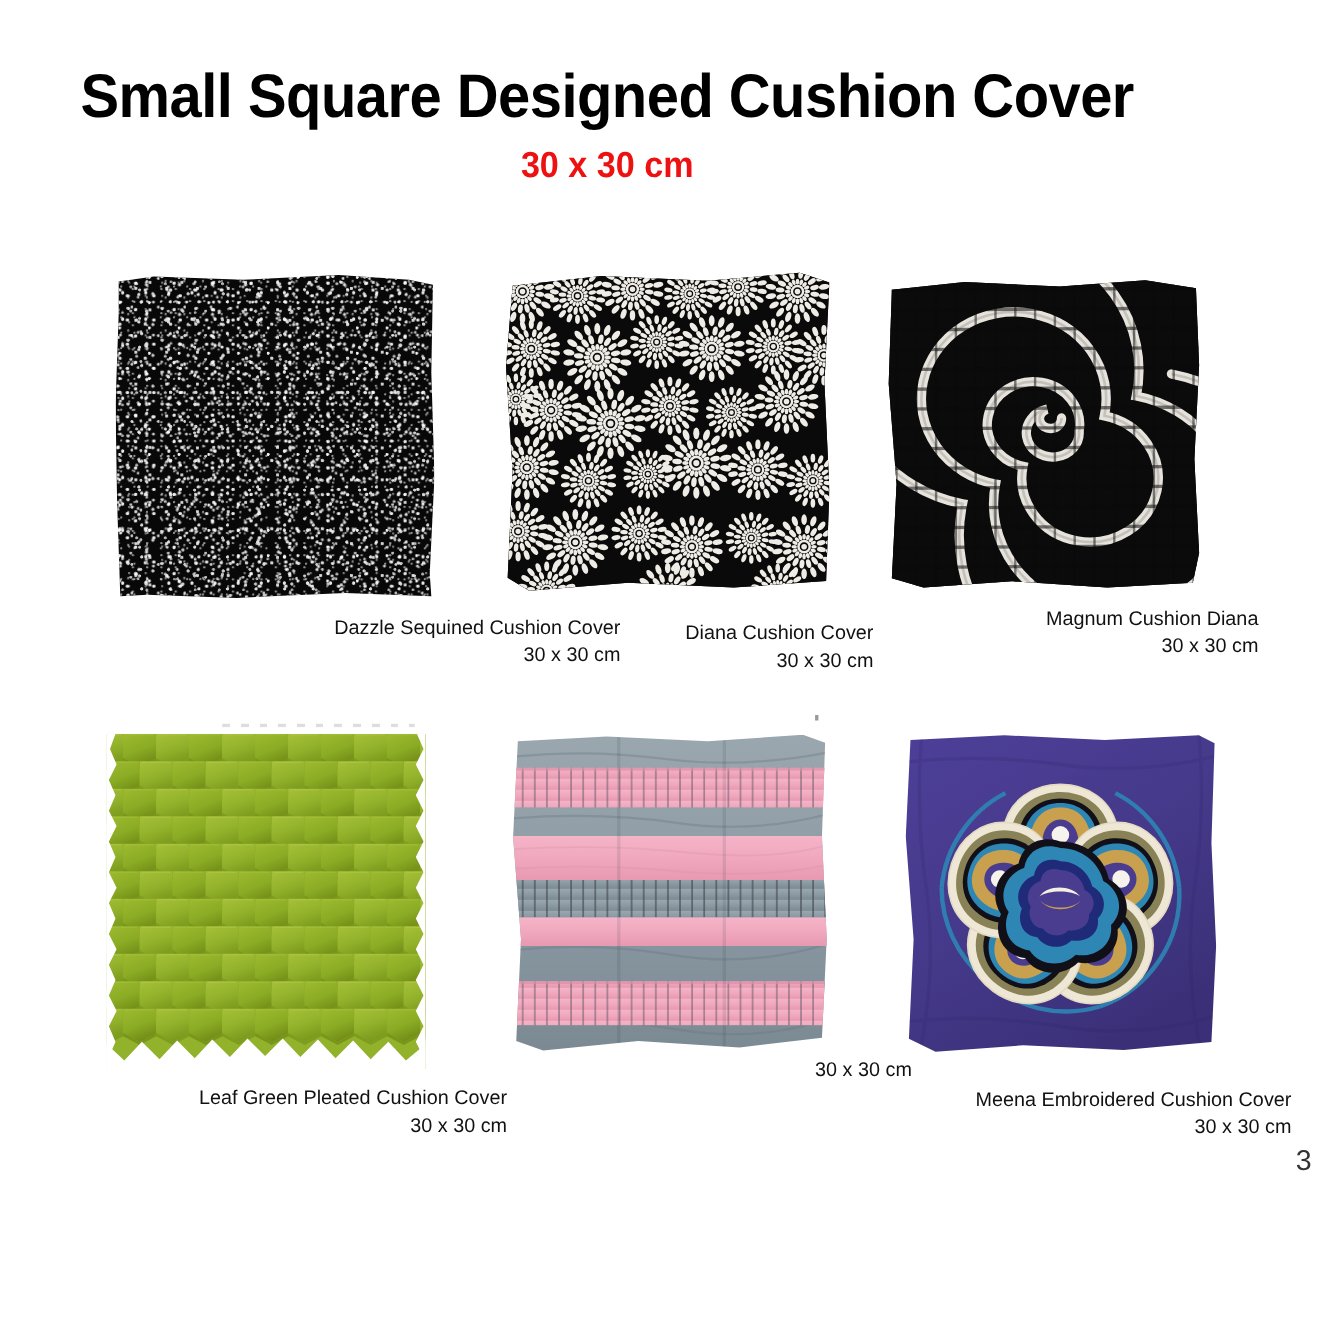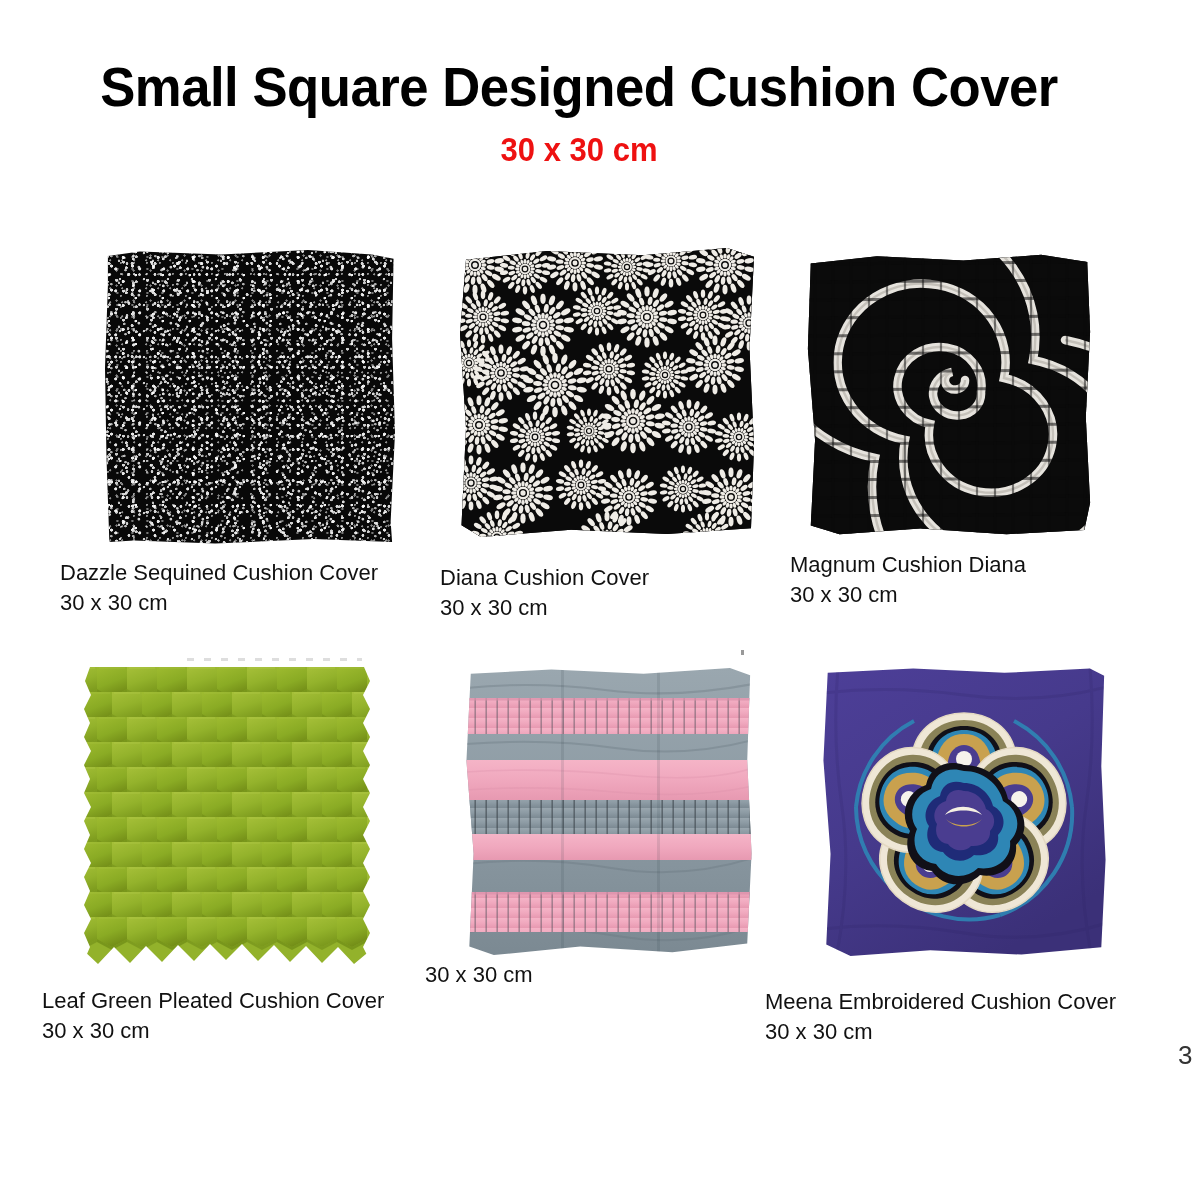--- a/index.html
+++ b/index.html
@@ -17,21 +17,20 @@
     -webkit-font-smoothing: antialiased;
   }
 
   
   .header {
     position: absolute;
     left: 0;
     top: 0;
     width: 1104px;
     text-align: center;
-    margin-left: 27px;
   }
   .page-title {
     margin: 0;
     padding-top: 58px;
     font-size: 56px;
     line-height: 1.02;
     font-weight: 700;
     letter-spacing: -0.5px;
     color: #000000;
     font-family: "Liberation Sans Narrow", "Liberation Sans", sans-serif;
@@ -50,25 +49,26 @@
   
   .product {
     position: absolute;
   }
   .thumb {
     position: absolute;
     overflow: hidden;
   }
   .caption {
     position: absolute;
-    text-align: left;
+    text-align: right;
     color: #111111;
-    font-size: 22px;
+    font-size: 18px;
     line-height: 1.37;
     white-space: nowrap;
+    margin-left: 14px;
   }
   .caption .size { display: block; }
 
   
   .sequin {
     background:
       radial-gradient(circle at 14% 9%, rgba(255,255,255,.95) 0 1.1px, transparent 1.6px),
       radial-gradient(circle at 37% 4%, rgba(235,235,235,.85) 0 1.3px, transparent 1.8px),
       radial-gradient(circle at 62% 12%, rgba(255,255,255,.8) 0 1px, transparent 1.5px),
       radial-gradient(circle at 86% 6%, rgba(220,220,220,.9) 0 1.2px, transparent 1.7px),
@@ -329,21 +329,21 @@
         <line x1="280" y1="0" x2="280" y2="285"></line>
       </g>
     </svg>
   </div>
   <div class="caption" style="left:0px; top:305px; width:340px;">
     <span>Magnum Cushion Diana</span>
     <span class="size">30 x 30 cm</span>
   </div>
 </div>
 
-<div class="product" style="left:42px; top:655px; width:390px; height:400px;text-decoration:underline;">
+<div class="product" style="left:57px; top:655px; width:390px; height:400px;text-decoration:underline;">
   <div class="artifact" style="left:145px; top:3px; width:175px; height:3px;
               background: repeating-linear-gradient(90deg, #d8d8d8 0 7px, transparent 7px 17px);
               opacity:.85;"></div>
   <div class="thumb leafgreen" style="left:40px; top:12px; width:290px; height:305px;">
     <svg width="290" height="305" viewBox="0 0 290 305">
       <defs>
         <linearGradient id="lgA" x1="0" y1="0" x2="0.35" y2="1">
           <stop offset="0" stop-color="#a6c039"></stop>
           <stop offset="0.55" stop-color="#93b22b"></stop>
           <stop offset="1" stop-color="#7c9a1d"></stop>

